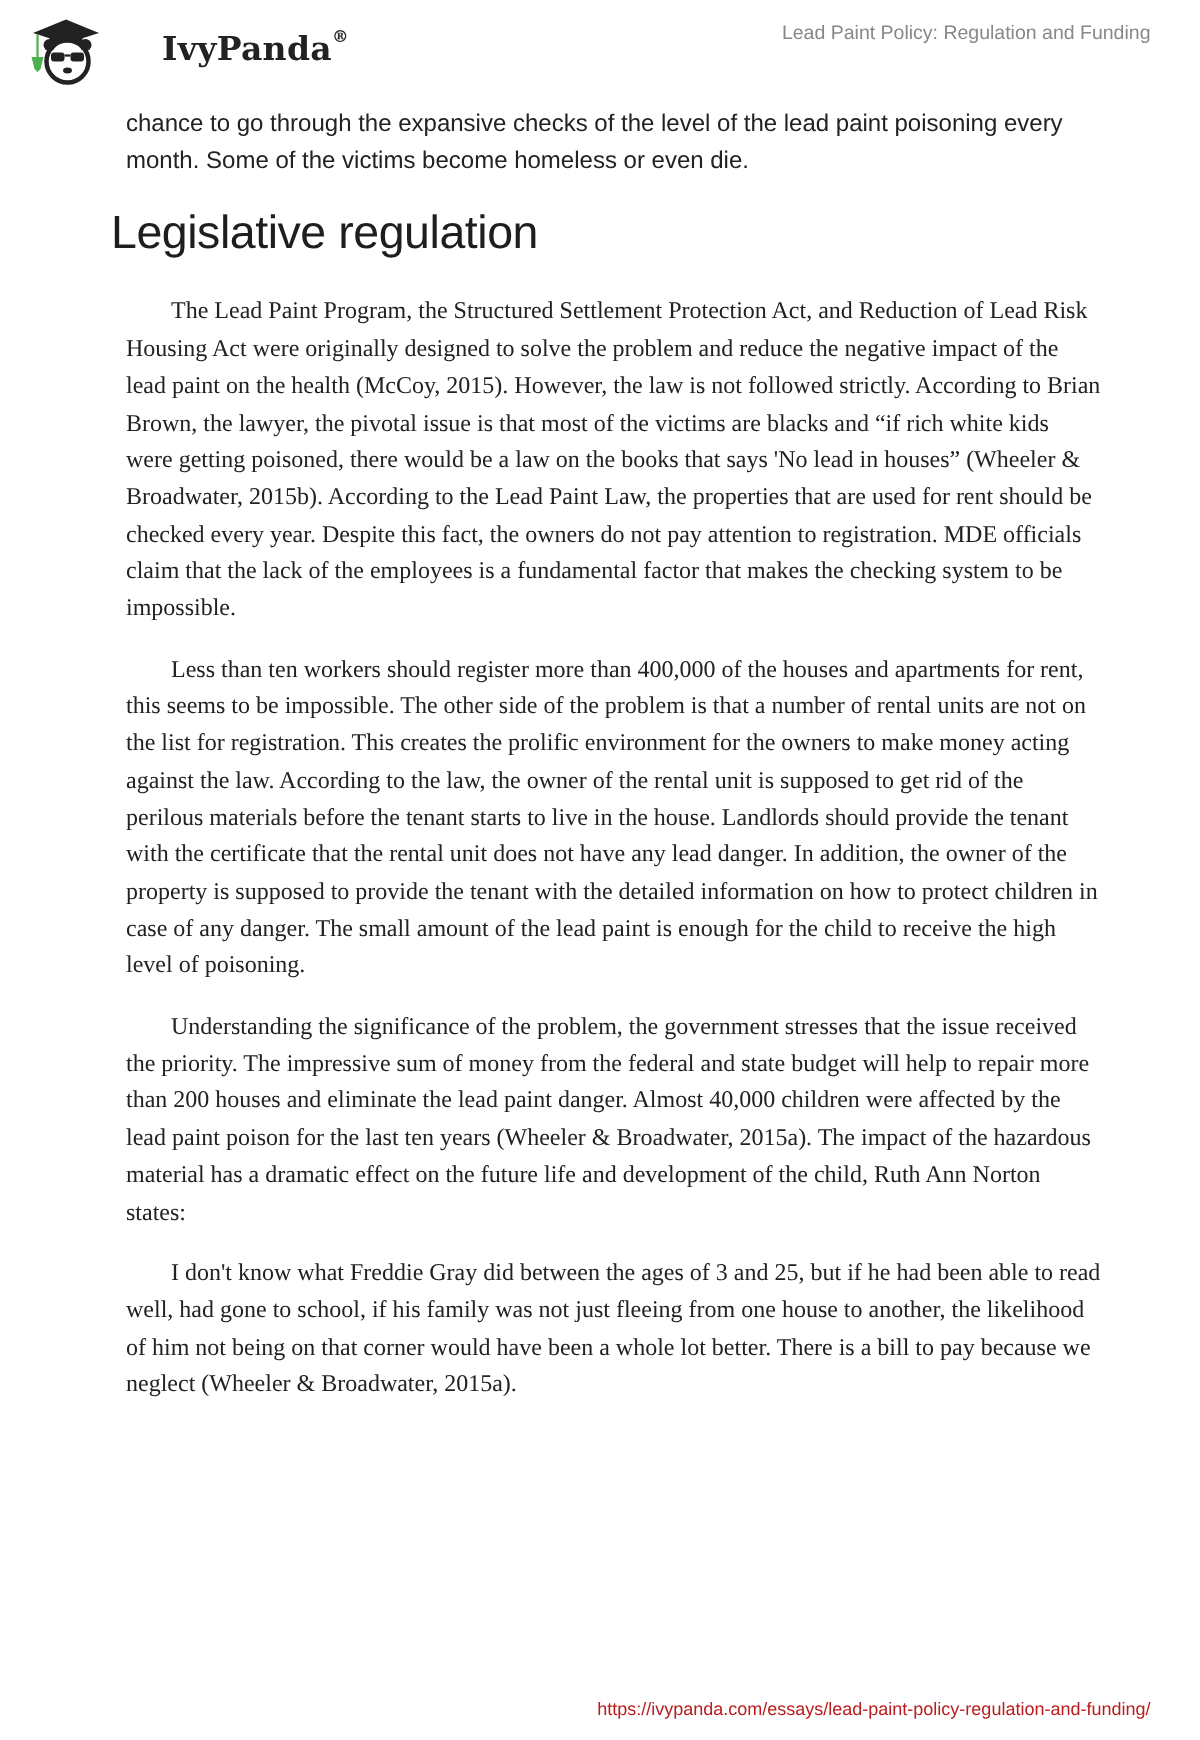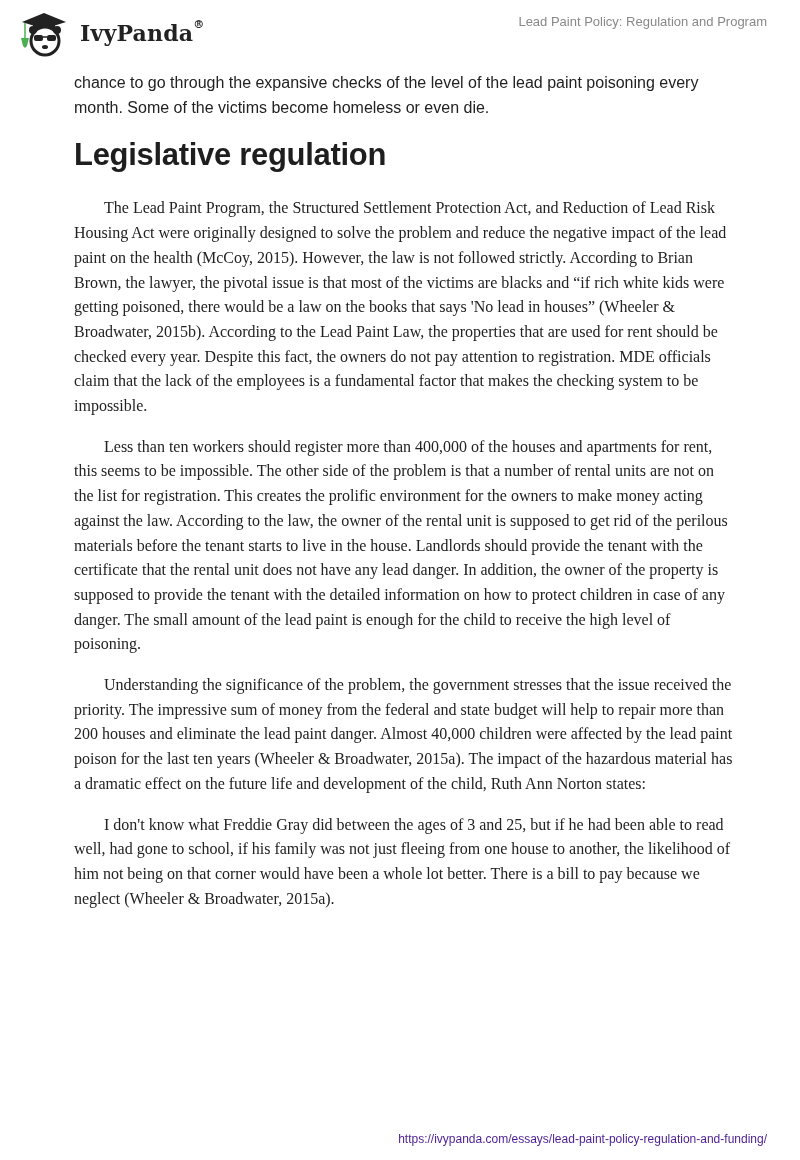--- a/index.html
+++ b/index.html
@@ -1,28 +1,28 @@
 <!DOCTYPE html>
 <html><head>
 <meta charset="utf-8">
 <style>
   html, body { margin:0; padding:0; background:#ffffff; }
   body { width:800px; height:1160px; position:relative; overflow:hidden;
          font-family:"Liberation Sans", sans-serif; color:#222222; }
   .header { position:absolute; left:0; top:0; width:800px; height:60px; }
-  .logo { position:absolute; left:16px; top:8px; display:flex; align-items:center; }
+  .logo { position:absolute; left:16px; top:8px; display:flex; align-items:center;gap:28px; }
   .logo svg { width:56px; height:50px; }
   .logo-text { font-family:"DejaVu Serif", serif; font-weight:bold; font-size:22px; color:#222; margin-left:8px; letter-spacing:0.2px; }
   .logo-text sup { font-size:11px; font-weight:bold; vertical-align:top; position:relative; top:-2px; }
   .doc-title { position:absolute; right:33px; top:14px; font-size:13px; color:#888888; }
   .content { position:absolute; left:74px; top:71px; width:660px; }
-  p { margin:0 0 16px 0; font-size:16px; line-height:24.7px; color:#222; }
+  p { margin:0 0 16px 10px; font-size:16px; line-height:24.7px; color:#222; }
   p.indent { text-indent:30px;font-family:Liberation Serif, serif; }
-  h2 { font-size:31px; font-weight:bold; margin:6px 0 22px 0; line-height:38px; color:#1e1e1e; letter-spacing:-0.3px; }
-  .footer-url { position:absolute; right:33px; top:1132px; font-size:12px; color:#4c1d95; }
+  h2 { font-size:31px; font-weight:normal; margin:6px 0 22px 0; line-height:38px; color:#1e1e1e; letter-spacing:-0.3px; }
+  .footer-url { position:absolute; right:33px; top:1132px; font-size:12px; color:#b91c1c; }
 </style>
 </head>
 <body>
 
 <div class="header">
   <div class="logo">
     <svg viewBox="0 0 56 50">
 
       <polygon points="6,14 28,5 50,14 28,21" fill="#222"></polygon>
       <rect x="17" y="15" width="22" height="7" fill="#222"></rect>
@@ -32,21 +32,21 @@
       <circle cx="29" cy="33" r="14" fill="#fff" stroke="#222" stroke-width="3"></circle>
       <circle cx="17" cy="22" r="4" fill="#222"></circle>
       <circle cx="41" cy="22" r="4" fill="#222"></circle>
       <rect x="18" y="27" width="9" height="6" rx="2" fill="#222"></rect>
       <rect x="31" y="27" width="9" height="6" rx="2" fill="#222"></rect>
       <line x1="27" y1="29" x2="31" y2="29" stroke="#222" stroke-width="1.5"></line>
       <ellipse cx="29" cy="39" rx="3" ry="2" fill="#222"></ellipse>
     </svg>
     <span class="logo-text"><span>IvyPanda</span><sup>®</sup></span>
   </div>
-  <div class="doc-title">Lead Paint Policy: Regulation and Program</div>
+  <div class="doc-title">Lead Paint Policy: Regulation and Funding</div>
 </div>
 
 <main class="content">
   <p>chance to go through the expansive checks of the level of the lead paint poisoning every month. Some of the victims become homeless or even die.</p>
 
   <h2>Legislative regulation</h2>
   <p class="indent">The Lead Paint Program, the Structured Settlement Protection Act, and Reduction of Lead Risk Housing Act were originally designed to solve the problem and reduce the negative impact of the lead paint on the health (McCoy, 2015). However, the law is not followed strictly. According to Brian Brown, the lawyer, the pivotal issue is that most of the victims are blacks and “if rich white kids were getting poisoned, there would be a law on the books that says 'No lead in houses” (Wheeler &amp; Broadwater, 2015b). According to the Lead Paint Law, the properties that are used for rent should be checked every year. Despite this fact, the owners do not pay attention to registration. MDE officials claim that the lack of the employees is a fundamental factor that makes the checking system to be impossible.</p>
   <p class="indent">Less than ten workers should register more than 400,000 of the houses and apartments for rent, this seems to be impossible. The other side of the problem is that a number of rental units are not on the list for registration. This creates the prolific environment for the owners to make money acting against the law. According to the law, the owner of the rental unit is supposed to get rid of the perilous materials before the tenant starts to live in the house. Landlords should provide the tenant with the certificate that the rental unit does not have any lead danger. In addition, the owner of the property is supposed to provide the tenant with the detailed information on how to protect children in case of any danger. The small amount of the lead paint is enough for the child to receive the high level of poisoning.</p>
 
   <p class="indent">Understanding the significance of the problem, the government stresses that the issue received the priority. The impressive sum of money from the federal and state budget will help to repair more than 200 houses and eliminate the lead paint danger. Almost 40,000 children were affected by the lead paint poison for the last ten years (Wheeler &amp; Broadwater, 2015a). The impact of the hazardous material has a dramatic effect on the future life and development of the child, Ruth Ann Norton states:</p>

